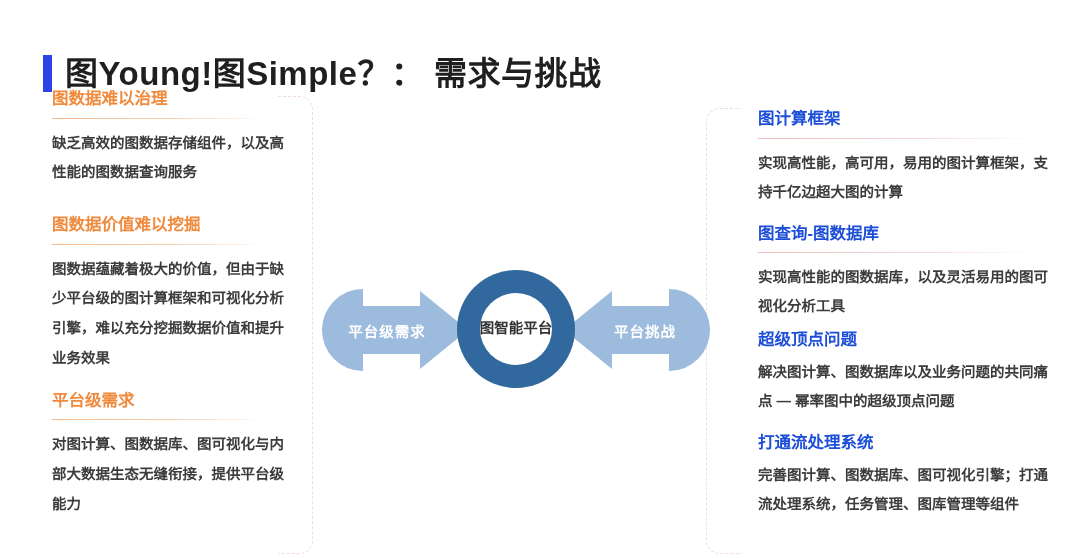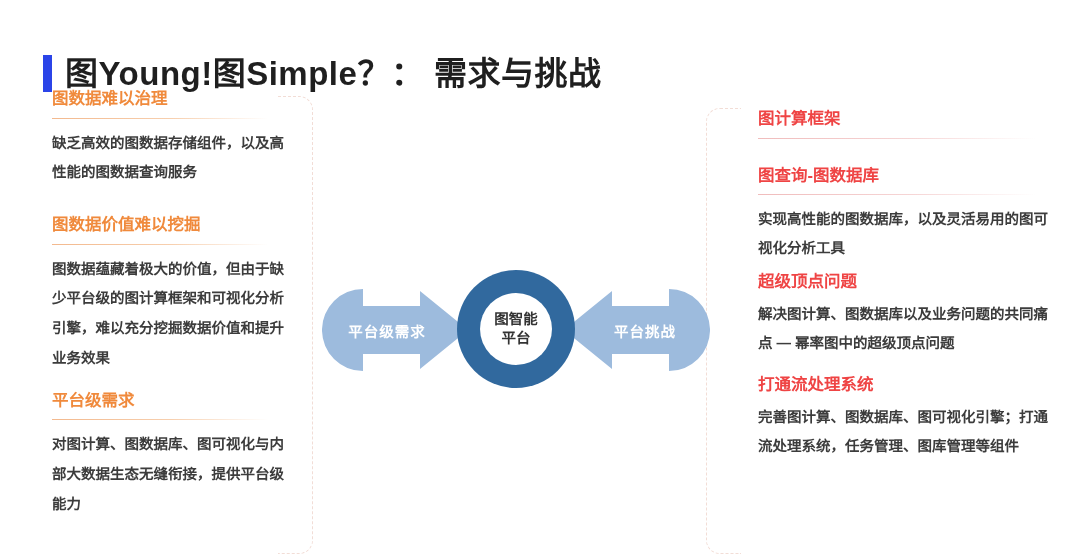--- a/index.html
+++ b/index.html
@@ -96,21 +96,21 @@
   .block { margin-bottom: 0; }
 
   .block-heading {
     font-size: 16.5px;
     font-weight: bold;
     line-height: 1.25;
     margin: 0;
     white-space: nowrap;
   }
   .heading-orange { color: #f08a3c; }
-  .heading-red    { color: #ef4444; }
+  .heading-red    { color: #1d4ed8; }
 
   .divider {
     height: 1px;
     margin: 9px 0 10px 0;
     border: none;
   }
   .divider-orange {
     background: linear-gradient(to right, #f3b98e 0%, #f7cfae 55%, rgba(255,255,255,0) 100%);
     width: 88%;
   }
@@ -184,21 +184,20 @@
     display: flex;
     align-items: center;
     justify-content: center;
   }
   .donut-inner {
     width: 72px;
     height: 72px;
     border-radius: 50%;
     background: #ffffff;
     display: flex;
-    flex-direction: column;
     align-items: center;
     justify-content: center;
     line-height: 1.32;
   }
   .donut-line {
     font-size: 14.5px;
     font-weight: bold;
     color: #333333;
     white-space: nowrap;
   }
@@ -238,20 +237,21 @@
     <div class="block-body">对图计算、图数据库、图可视化与内部大数据生态无缝衔接，提供平台级能力</div>
   </div>
 
 </div>
 
 <div class="col col-right">
 
   <div class="block">
     <div class="block-heading heading-red">图计算框架</div>
     <div class="divider divider-red"></div>
+    <div class="block-body">实现高性能，高可用，易用的图计算框架，支持千亿边超大图的计算</div>
   </div>
 
   <div class="spacer-md"></div>
 
   <div class="block">
     <div class="block-heading heading-red">图查询-图数据库</div>
     <div class="divider divider-red"></div>
     <div class="block-body">实现高性能的图数据库，以及灵活易用的图可视化分析工具</div>
   </div>
 

